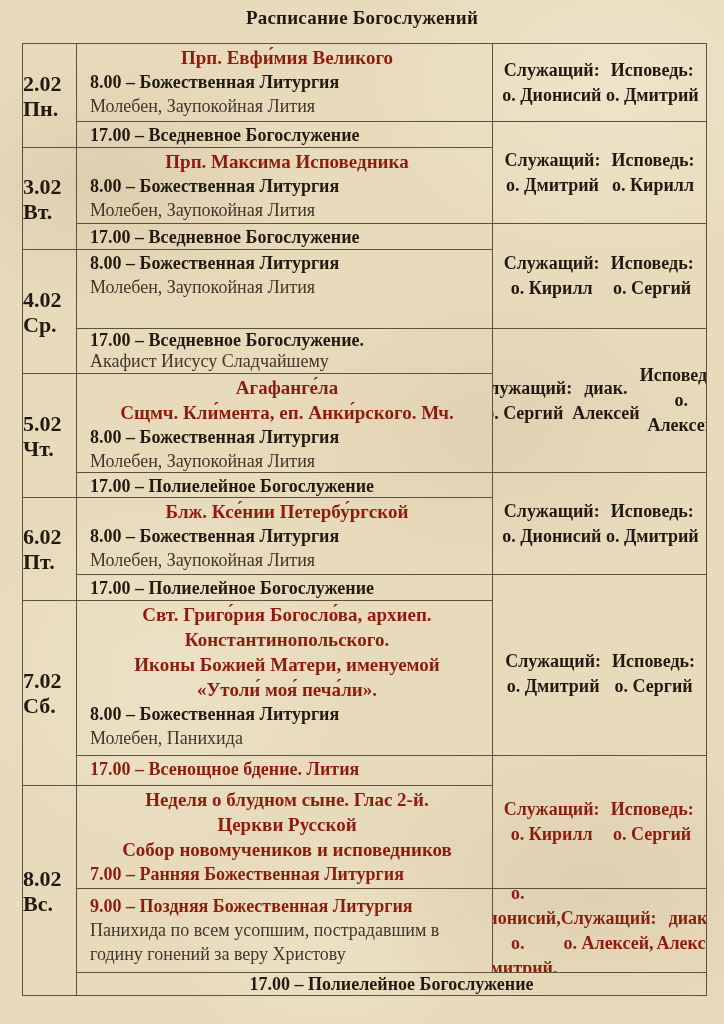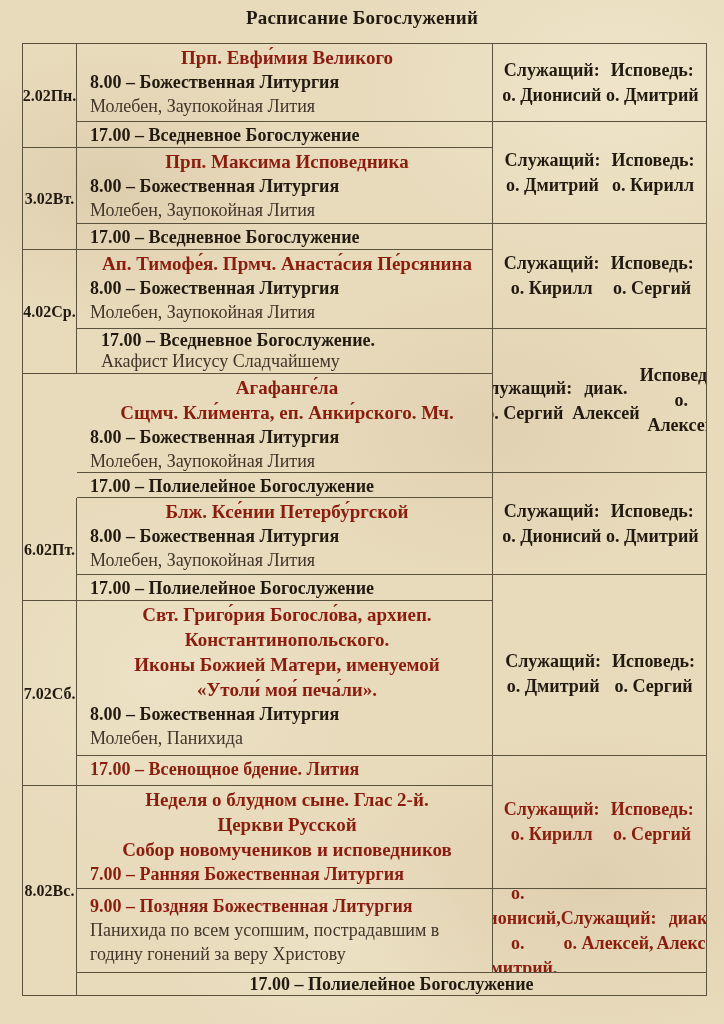--- a/index.html
+++ b/index.html
@@ -36,32 +36,32 @@
     border-top:1px solid var(--border);
     border-left:1px solid var(--border);
   }
   .cell{
     border-right:1px solid var(--border);
     border-bottom:1px solid var(--border);
     box-sizing:border-box;overflow:hidden;
   }
   .date{
     grid-column:1;
-    display:flex;flex-direction:row;justify-content:center;align-items:center;
-    font-weight:bold;font-size:16px;line-height:25px;color:var(--ink);
+    display:flex;flex-direction:column;justify-content:center;
+    font-weight:bold;font-size:22px;line-height:25px;color:var(--ink);
   }
   .svc{grid-column:2;padding:1px 8px 0 13px;font-size:18px;color:var(--ink);}
   .feast{
     text-align:center;color:var(--accent);font-weight:bold;
     font-size:19px;line-height:25px;
   }
   .svc-line{line-height:24px;font-weight:bold;}
   .svc-line.light{font-weight:normal;color:var(--soft-ink);}
   .svc-line.red{color:var(--accent);}
-  .svc-line.tight{line-height:21px;margin-left:11px;}
+  .svc-line.tight{line-height:21px;}
   .svc.pad-top{padding-top:5px;}
   .clergy{
     grid-column:3;
     display:flex;flex-direction:row;justify-content:center;align-items:center;
     text-align:center;font-weight:bold;font-size:18px;line-height:25px;
     color:var(--ink);padding:0 6px;
   }
   .clergy.top{justify-content:flex-start;padding-top:18px;}
   .clergy.red{color:var(--accent);}
   .clergy-line{min-height:25px;}
@@ -83,20 +83,24 @@
     <div>Пн.</div>
   </div>
   <div class="cell date" style="grid-row:3/5">
     <div>3.02</div>
     <div>Вт.</div>
   </div>
   <div class="cell date" style="grid-row:5/7">
     <div>4.02</div>
     <div>Ср.</div>
   </div>
+  <div class="cell date" style="grid-row:7/9">
+    <div>5.02</div>
+    <div>Чт.</div>
+  </div>
   <div class="cell date" style="grid-row:9/11">
     <div>6.02</div>
     <div>Пт.</div>
   </div>
   <div class="cell date" style="grid-row:11/13">
     <div>7.02</div>
     <div>Сб.</div>
   </div>
   <div class="cell date" style="grid-row:13/16">
     <div>8.02</div>
@@ -115,21 +119,20 @@
   <div class="cell svc" style="grid-row:3">
     <div class="feast">Прп. Максима Исповедника</div>
     <div class="svc-line">8.00 – Божественная Литургия</div>
     <div class="svc-line light">Молебен, Заупокойная Лития</div>
   </div>
   <div class="cell svc" style="grid-row:4">
     <div class="svc-line">17.00 – Вседневное Богослужение</div>
   </div>
 
   <div class="cell svc" style="grid-row:5">
-    <div class="feast">Ап. Тимофе́я. Прмч. Анаста́сия Пе́рсянина</div>
     <div class="svc-line">8.00 – Божественная Литургия</div>
     <div class="svc-line light">Молебен, Заупокойная Лития</div>
   </div>
   <div class="cell svc" style="grid-row:6">
     <div class="svc-line tight">17.00 – Вседневное Богослужение.</div>
     <div class="svc-line tight light">Акафист Иисусу Сладчайшему</div>
   </div>
 
   <div class="cell svc" style="grid-row:7">
     <div class="feast">Агафанге́ла</div>

